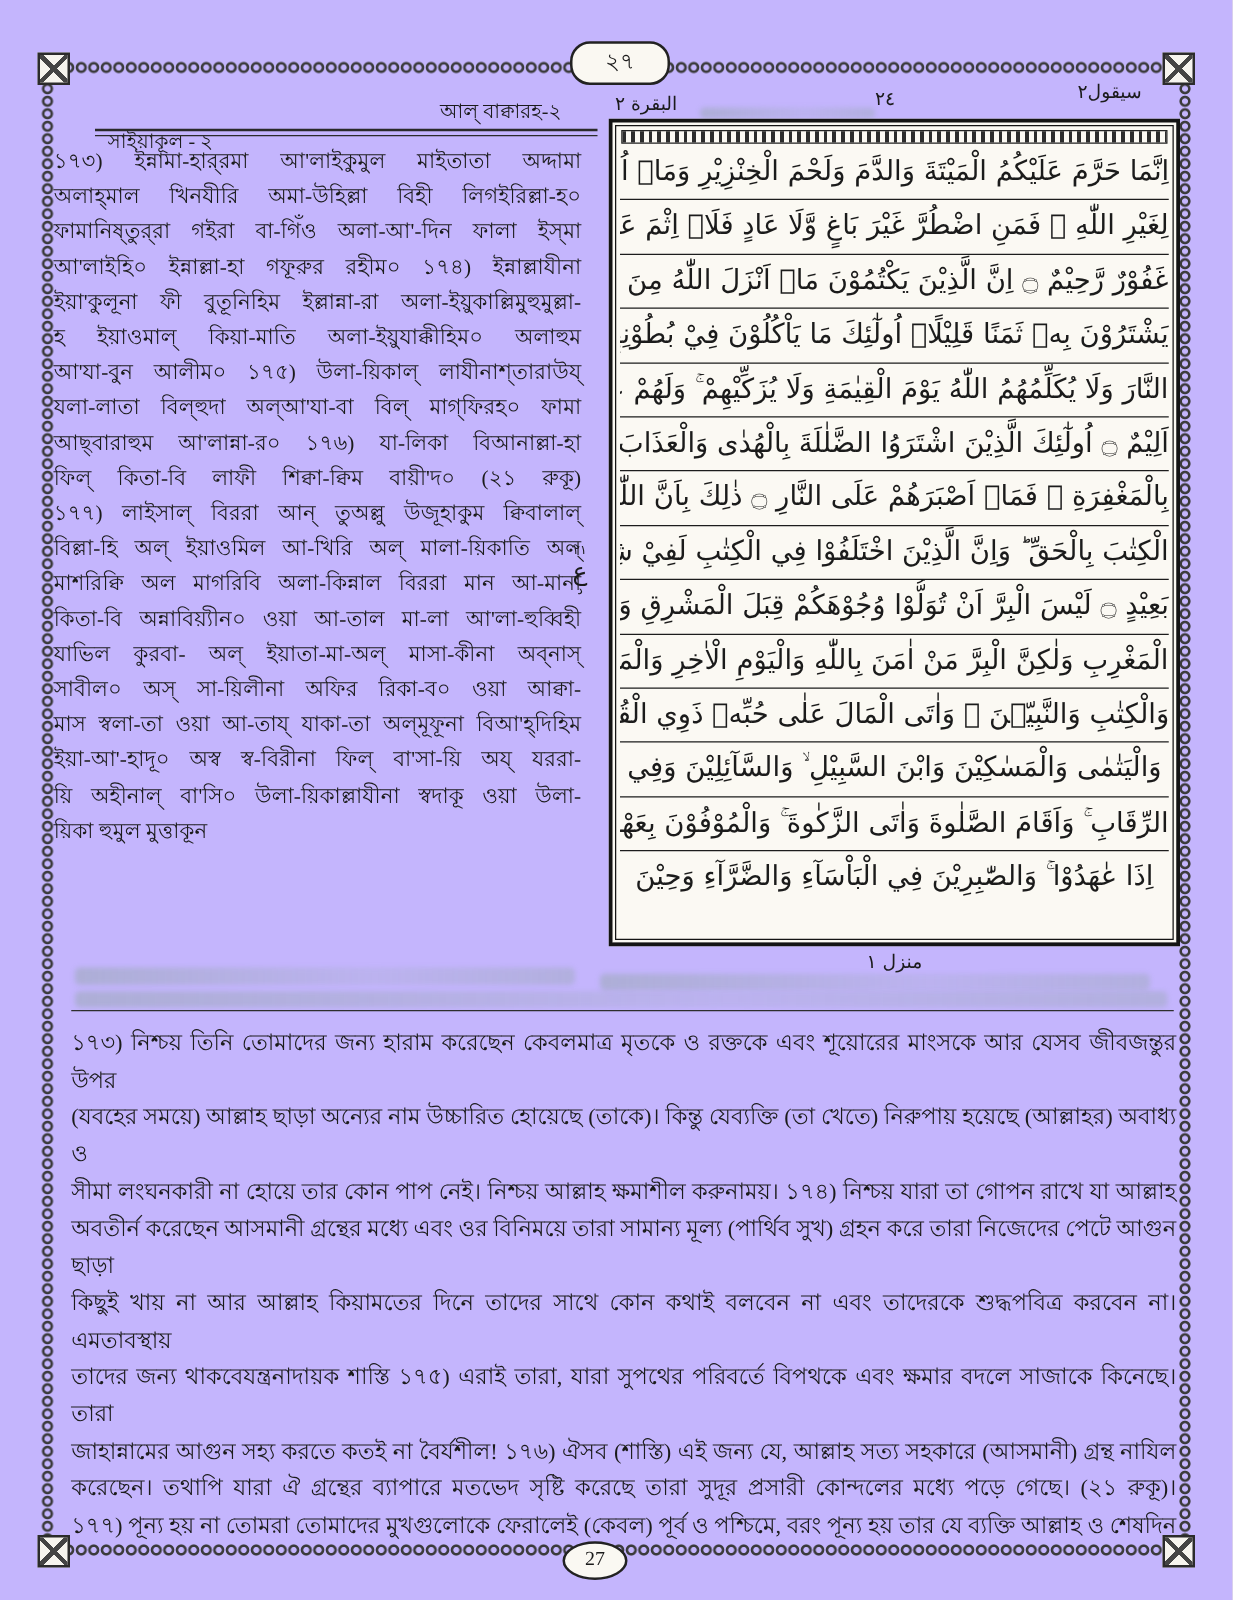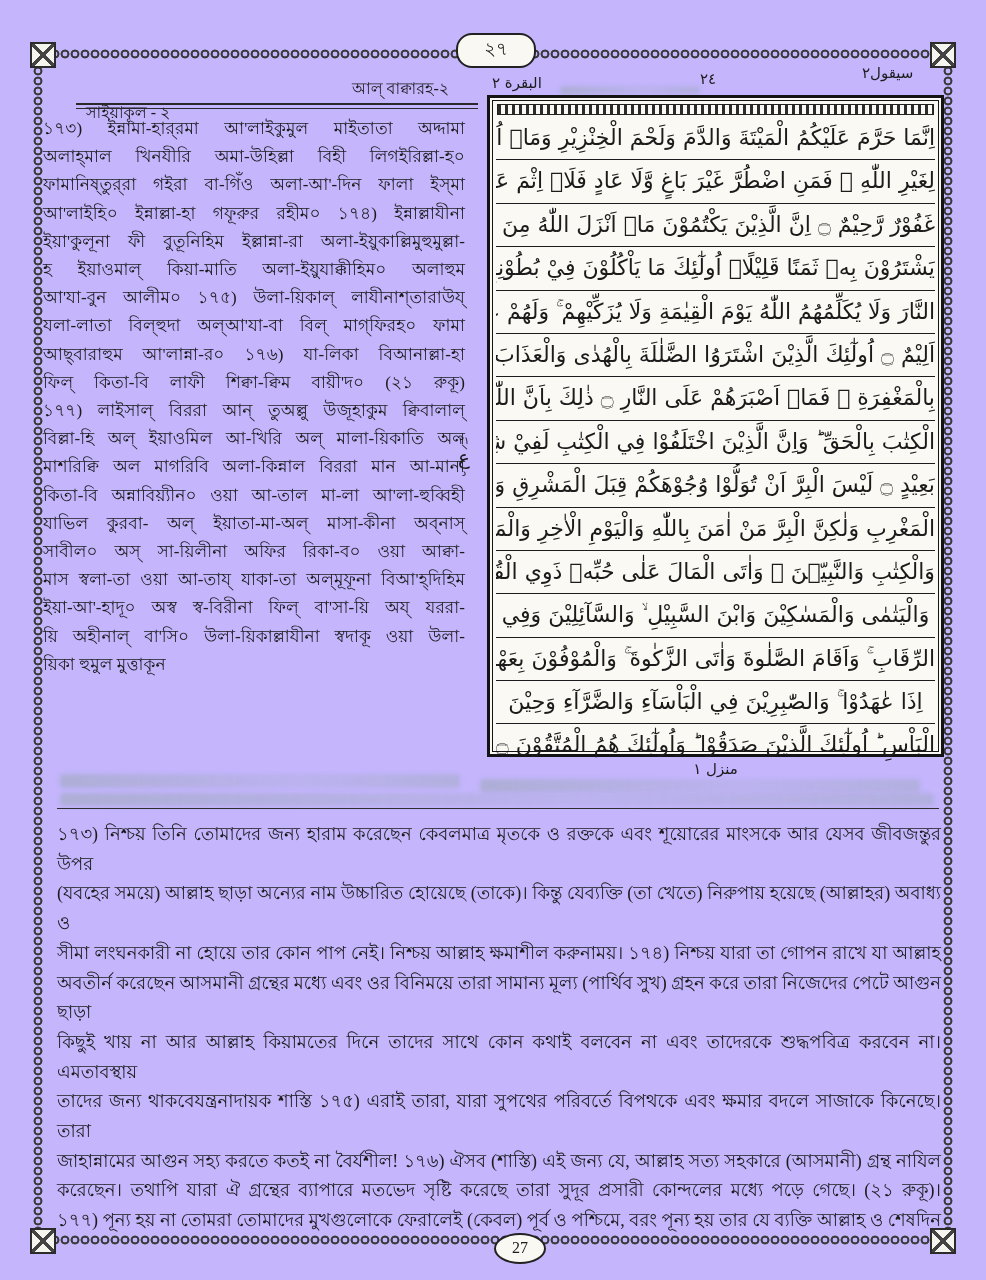--- a/index.html
+++ b/index.html
@@ -29,21 +29,21 @@
   }
   
   .badge-top {
     position:absolute; left:456px; top:33px; width:76px; height:31px;
     border:2.5px solid #222; border-radius:16px; background:#faf8f2;
     text-align:center; line-height:29px; font-size:18px; z-index:3;
   }
   .badge-bottom {
     position:absolute; left:450px; top:1233px; width:48px; height:27px;
     border:2px solid #222; border-radius:50%; background:#faf8f2;
-    text-align:center; line-height:25px; font-size:16px; z-index:3;margin-left:44px;
+    text-align:center; line-height:25px; font-size:16px; z-index:3;
   }
   
   .hdr { position:absolute; font-size:16px; white-space:nowrap; }
   .hdr-ar { font-family:"DejaVu Sans", sans-serif; font-size:15px; direction:rtl; }
   .dbl-rule {
     position:absolute; left:76px; top:103px; width:402px; height:3px;
     border-top:2px solid #2a2a2a; border-bottom:1px solid #2a2a2a;
   }
   
   .bn-col { position:absolute; left:43px; top:115px; width:422px; }
@@ -154,21 +154,20 @@
     <div class="q-row">النَّارَ وَلَا يُكَلِّمُهُمُ اللّٰهُ يَوْمَ الْقِيٰمَةِ وَلَا يُزَكِّيْهِمْ ۚ وَلَهُمْ عَذَابٌ</div>
     <div class="q-row">اَلِيْمٌ ۝ اُولٰٓئِكَ الَّذِيْنَ اشْتَرَوُا الضَّلٰلَةَ بِالْهُدٰى وَالْعَذَابَ</div>
     <div class="q-row">بِالْمَغْفِرَةِ ۚ فَمَاۤ اَصْبَرَهُمْ عَلَى النَّارِ ۝ ذٰلِكَ بِاَنَّ اللّٰهَ نَزَّلَ</div>
     <div class="q-row">الْكِتٰبَ بِالْحَقِّ ؕ وَاِنَّ الَّذِيْنَ اخْتَلَفُوْا فِي الْكِتٰبِ لَفِيْ شِقَاقٍۭ</div>
     <div class="q-row">بَعِيْدٍ ۝ لَيْسَ الْبِرَّ اَنْ تُوَلُّوْا وُجُوْهَكُمْ قِبَلَ الْمَشْرِقِ وَ</div>
     <div class="q-row">الْمَغْرِبِ وَلٰكِنَّ الْبِرَّ مَنْ اٰمَنَ بِاللّٰهِ وَالْيَوْمِ الْاٰخِرِ وَالْمَلٰٓئِكَةِ</div>
     <div class="q-row">وَالْكِتٰبِ وَالنَّبِيّٖنَ ۚ وَاٰتَى الْمَالَ عَلٰى حُبِّهٖ ذَوِي الْقُرْبٰى</div>
     <div class="q-row">وَالْيَتٰمٰى وَالْمَسٰكِيْنَ وَابْنَ السَّبِيْلِ ۙ وَالسَّآئِلِيْنَ وَفِي</div>
     <div class="q-row">الرِّقَابِ ۚ وَاَقَامَ الصَّلٰوةَ وَاٰتَى الزَّكٰوةَ ۚ وَالْمُوْفُوْنَ بِعَهْدِهِمْ</div>
     <div class="q-row">اِذَا عٰهَدُوْا ۚ وَالصّٰبِرِيْنَ فِي الْبَاْسَآءِ وَالضَّرَّآءِ وَحِيْنَ</div>
-    <div class="q-row">الْبَاْسِ ؕ اُولٰٓئِكَ الَّذِيْنَ صَدَقُوْا ؕ وَاُولٰٓئِكَ هُمُ الْمُتَّقُوْنَ ۝</div>
   </div>
   <div class="manzil">منزل ۱</div>
 
   <div class="smudge" style="left:560px; top:86px; width:140px; height:9px;"></div>
   <div class="smudge" style="left:60px; top:774px; width:400px; height:14px;"></div>
   <div class="smudge" style="left:480px; top:779px; width:440px; height:13px;"></div>
   <div class="smudge" style="left:60px; top:793px; width:874px; height:13px;"></div>
 
   <div class="tr-rule"></div>
   <div class="tr-col">

